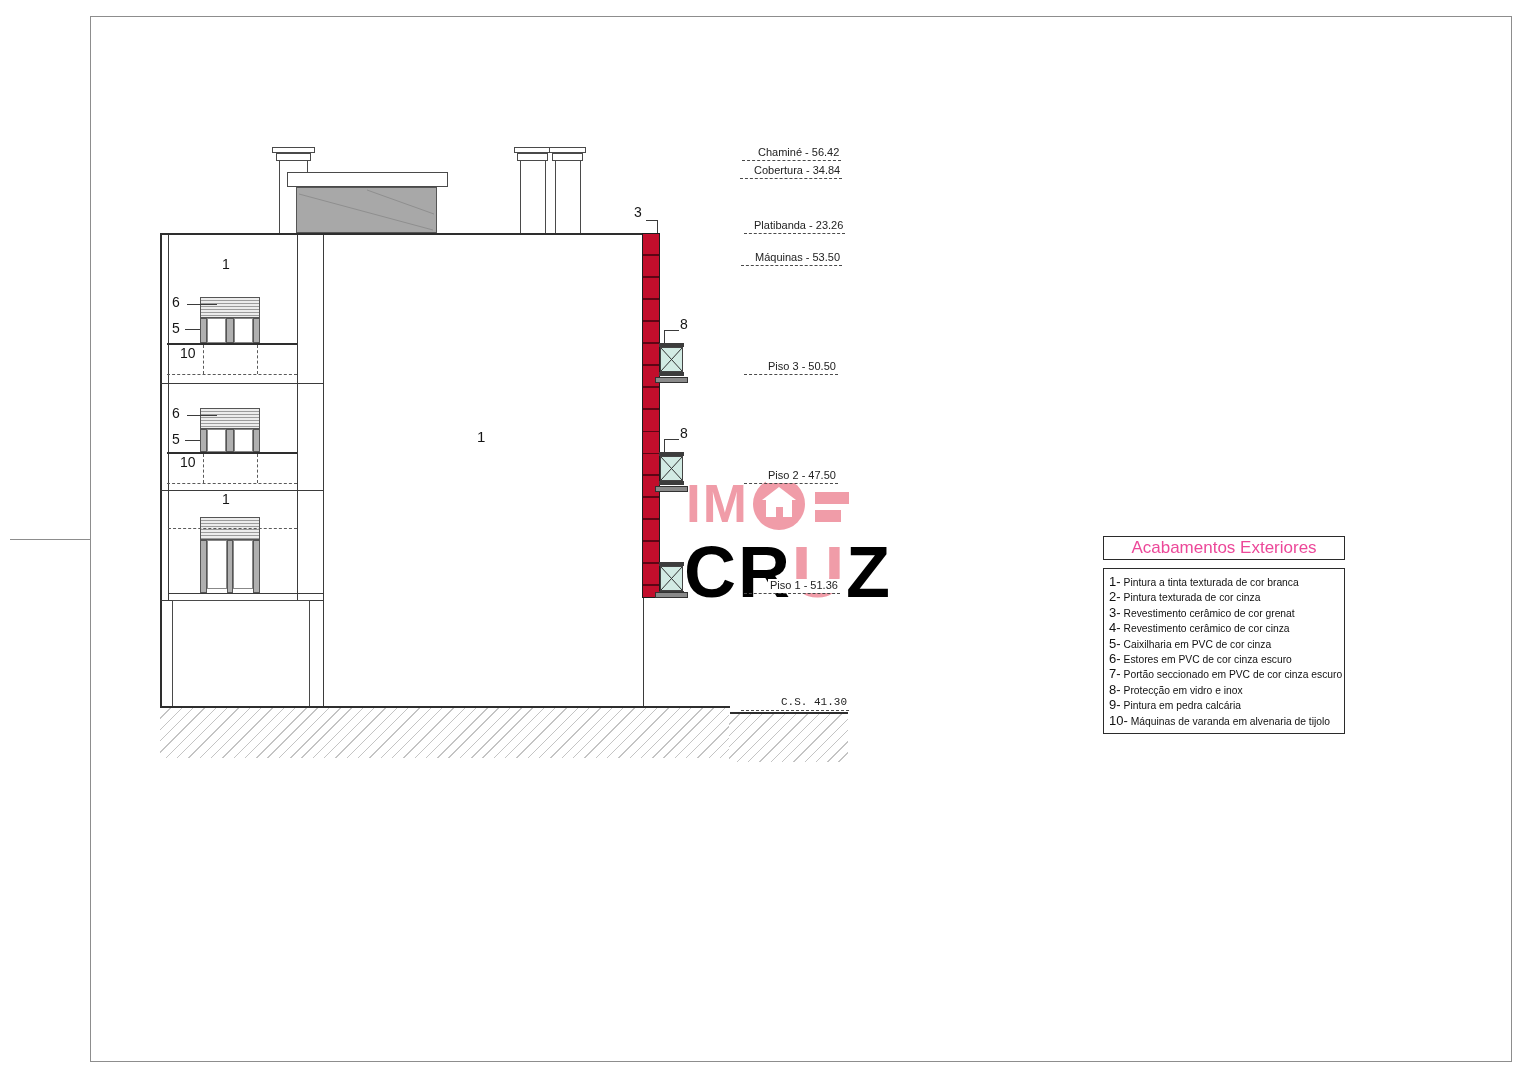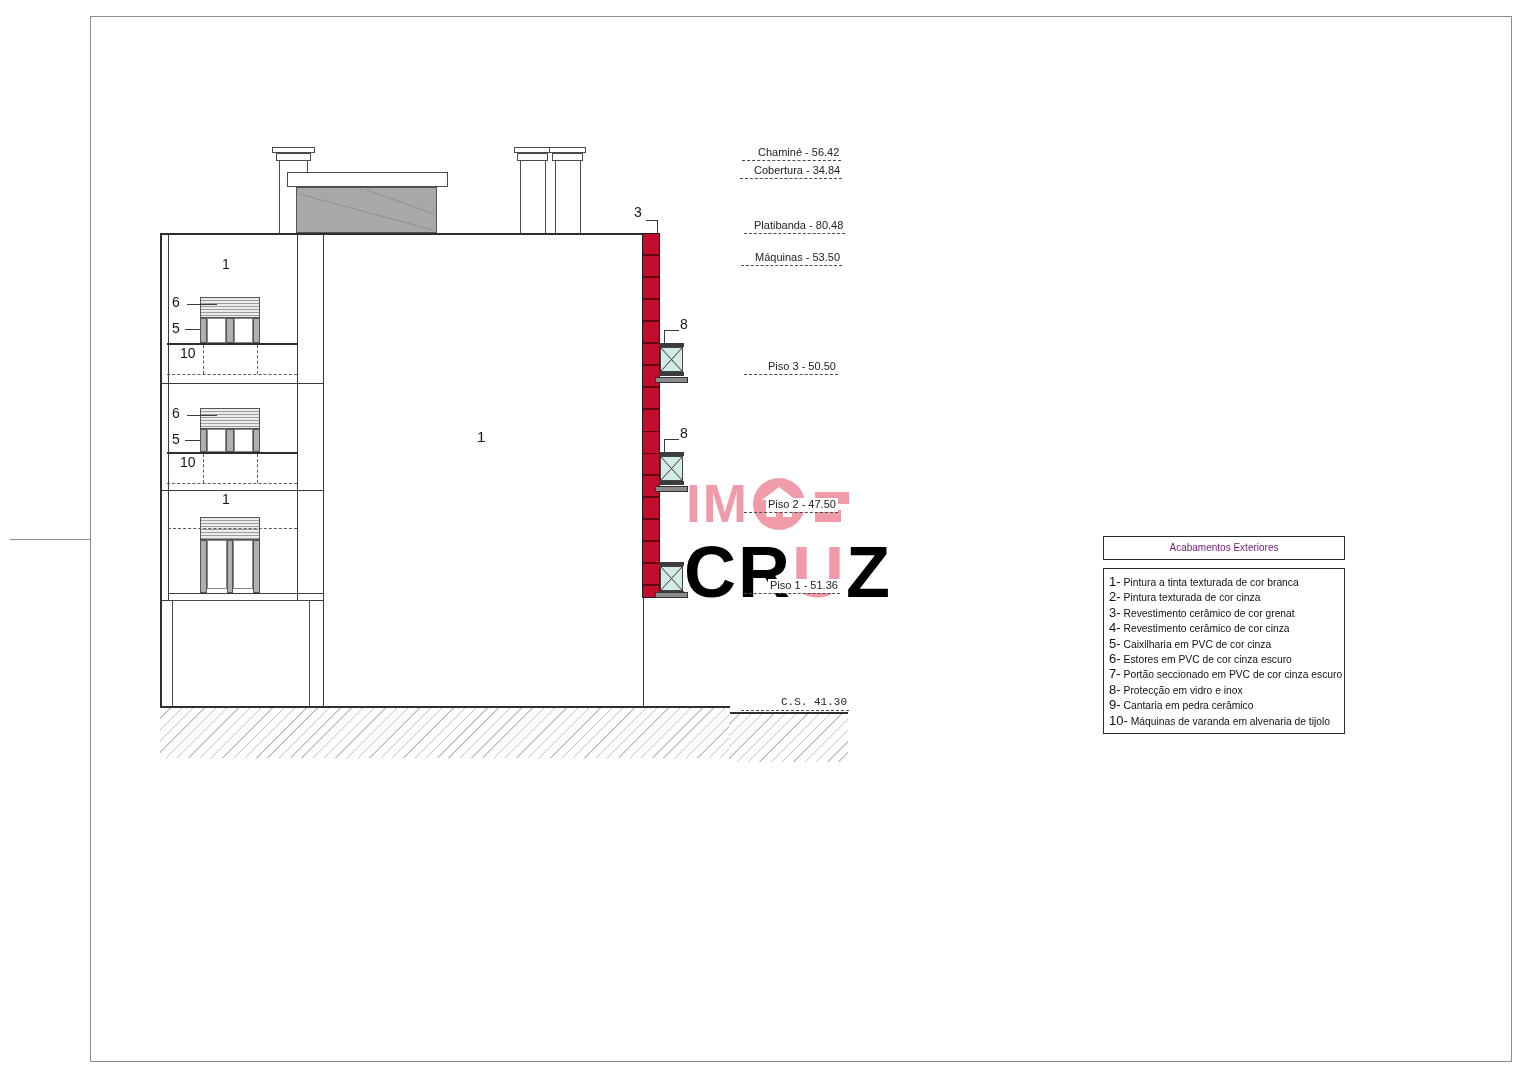--- a/index.html
+++ b/index.html
@@ -54,21 +54,21 @@
   .o-circle{display:inline-block;width:52px;height:52px;border-radius:50%;background:#F09CA8;position:relative;margin-top:4px;margin-left:4px;}
   .house-roof{position:absolute;left:9px;top:9px;width:0;height:0;border-left:17px solid transparent;border-right:17px solid transparent;border-bottom:13px solid #fff;}
   .house-body{position:absolute;left:13px;top:22px;width:26px;height:17px;background:#fff;}
   .house-door{position:absolute;left:23px;top:29px;width:7px;height:10px;background:#F09CA8;}
   .eq{position:relative;width:38px;height:52px;margin-left:10px;margin-top:8px;}
   .eq .b1{position:absolute;left:0;top:10px;width:34px;height:12px;background:#F09CA8;}
   .eq .b2{position:absolute;left:0;top:28px;width:26px;height:12px;background:#F09CA8;}
   
   .legend-title{position:absolute;left:1103px;top:536px;width:242px;height:24px;box-sizing:border-box;
     border:1.5px solid #2b2b2b;text-align:center;z-index:6;background:#fff;}
-  .legend-title span{font-size:10px;line-height:22px;color:#701a75;}
+  .legend-title span{font-size:17px;line-height:22px;color:#ec4899;}
   .legend-body{position:absolute;left:1103px;top:568px;width:242px;height:166px;box-sizing:border-box;
     border:1.5px solid #2b2b2b;padding:5px 2px 0 5px;z-index:6;background:#fff;}
   .lg-row{display:flex;align-items:baseline;height:15.4px;white-space:nowrap;}
   .lg-num{font-size:13px;line-height:15.4px;color:#111;}
   .lg-txt{font-size:10.3px;line-height:15.4px;color:#111;margin-left:3px;}
   svg.diag{position:absolute;left:0;top:0;}
   svg.diag line{stroke:#8f8f8f;stroke-width:1;}
 </style>
 </head>
 <body>
@@ -223,29 +223,29 @@
 </div>
 <div class="gsill" style="top:592px;"></div>
 
 <div class="level" style="left:742px;top:145px;">
   <span class="lvl-txt" style="margin-left:14px;">Chaminé - 56.42</span>
 </div>
 <div class="level" style="left:740px;top:163px;">
   <span class="lvl-txt" style="margin-left:12px;">Cobertura - 34.84</span>
 </div>
 <div class="level" style="left:744px;top:218px;">
-  <span class="lvl-txt" style="margin-left:8px;">Platibanda - 80.48</span>
+  <span class="lvl-txt" style="margin-left:8px;">Platibanda - 23.26</span>
 </div>
 <div class="level" style="left:741px;top:250px;">
   <span class="lvl-txt" style="margin-left:12px;">Máquinas - 53.50</span>
 </div>
 <div class="level" style="left:744px;top:359px;">
   <span class="lvl-txt" style="margin-left:22px;">Piso 3 - 50.50</span>
 </div>
-<div class="level" style="left:744px;top:468px;margin-top:29px;">
+<div class="level" style="left:744px;top:468px;">
   <span class="lvl-txt" style="margin-left:22px;">Piso 2 - 47.50</span>
 </div>
 <div class="level" style="left:744px;top:578px;">
   <span class="lvl-txt" style="margin-left:24px;">Piso 1 - 51.36</span>
 </div>
 <div class="level" style="left:741px;top:695px;font-family:Liberation Mono, monospace;">
   <span class="lvl-txt" style="margin-left:38px;">C.S. 41.30</span>
 </div>
 
 <div class="legend-title">
@@ -279,19 +279,19 @@
   <div class="lg-row">
     <span class="lg-num">7-</span>
     <span class="lg-txt">Portão seccionado em PVC de cor cinza escuro</span>
   </div>
   <div class="lg-row">
     <span class="lg-num">8-</span>
     <span class="lg-txt">Protecção em vidro e inox</span>
   </div>
   <div class="lg-row">
     <span class="lg-num">9-</span>
-    <span class="lg-txt">Cantaria em pedra cerâmico</span>
+    <span class="lg-txt">Pintura em pedra calcária</span>
   </div>
   <div class="lg-row">
     <span class="lg-num">10-</span>
     <span class="lg-txt">Máquinas de varanda em alvenaria de tijolo</span>
   </div>
 </div>
 
 </body></html>

